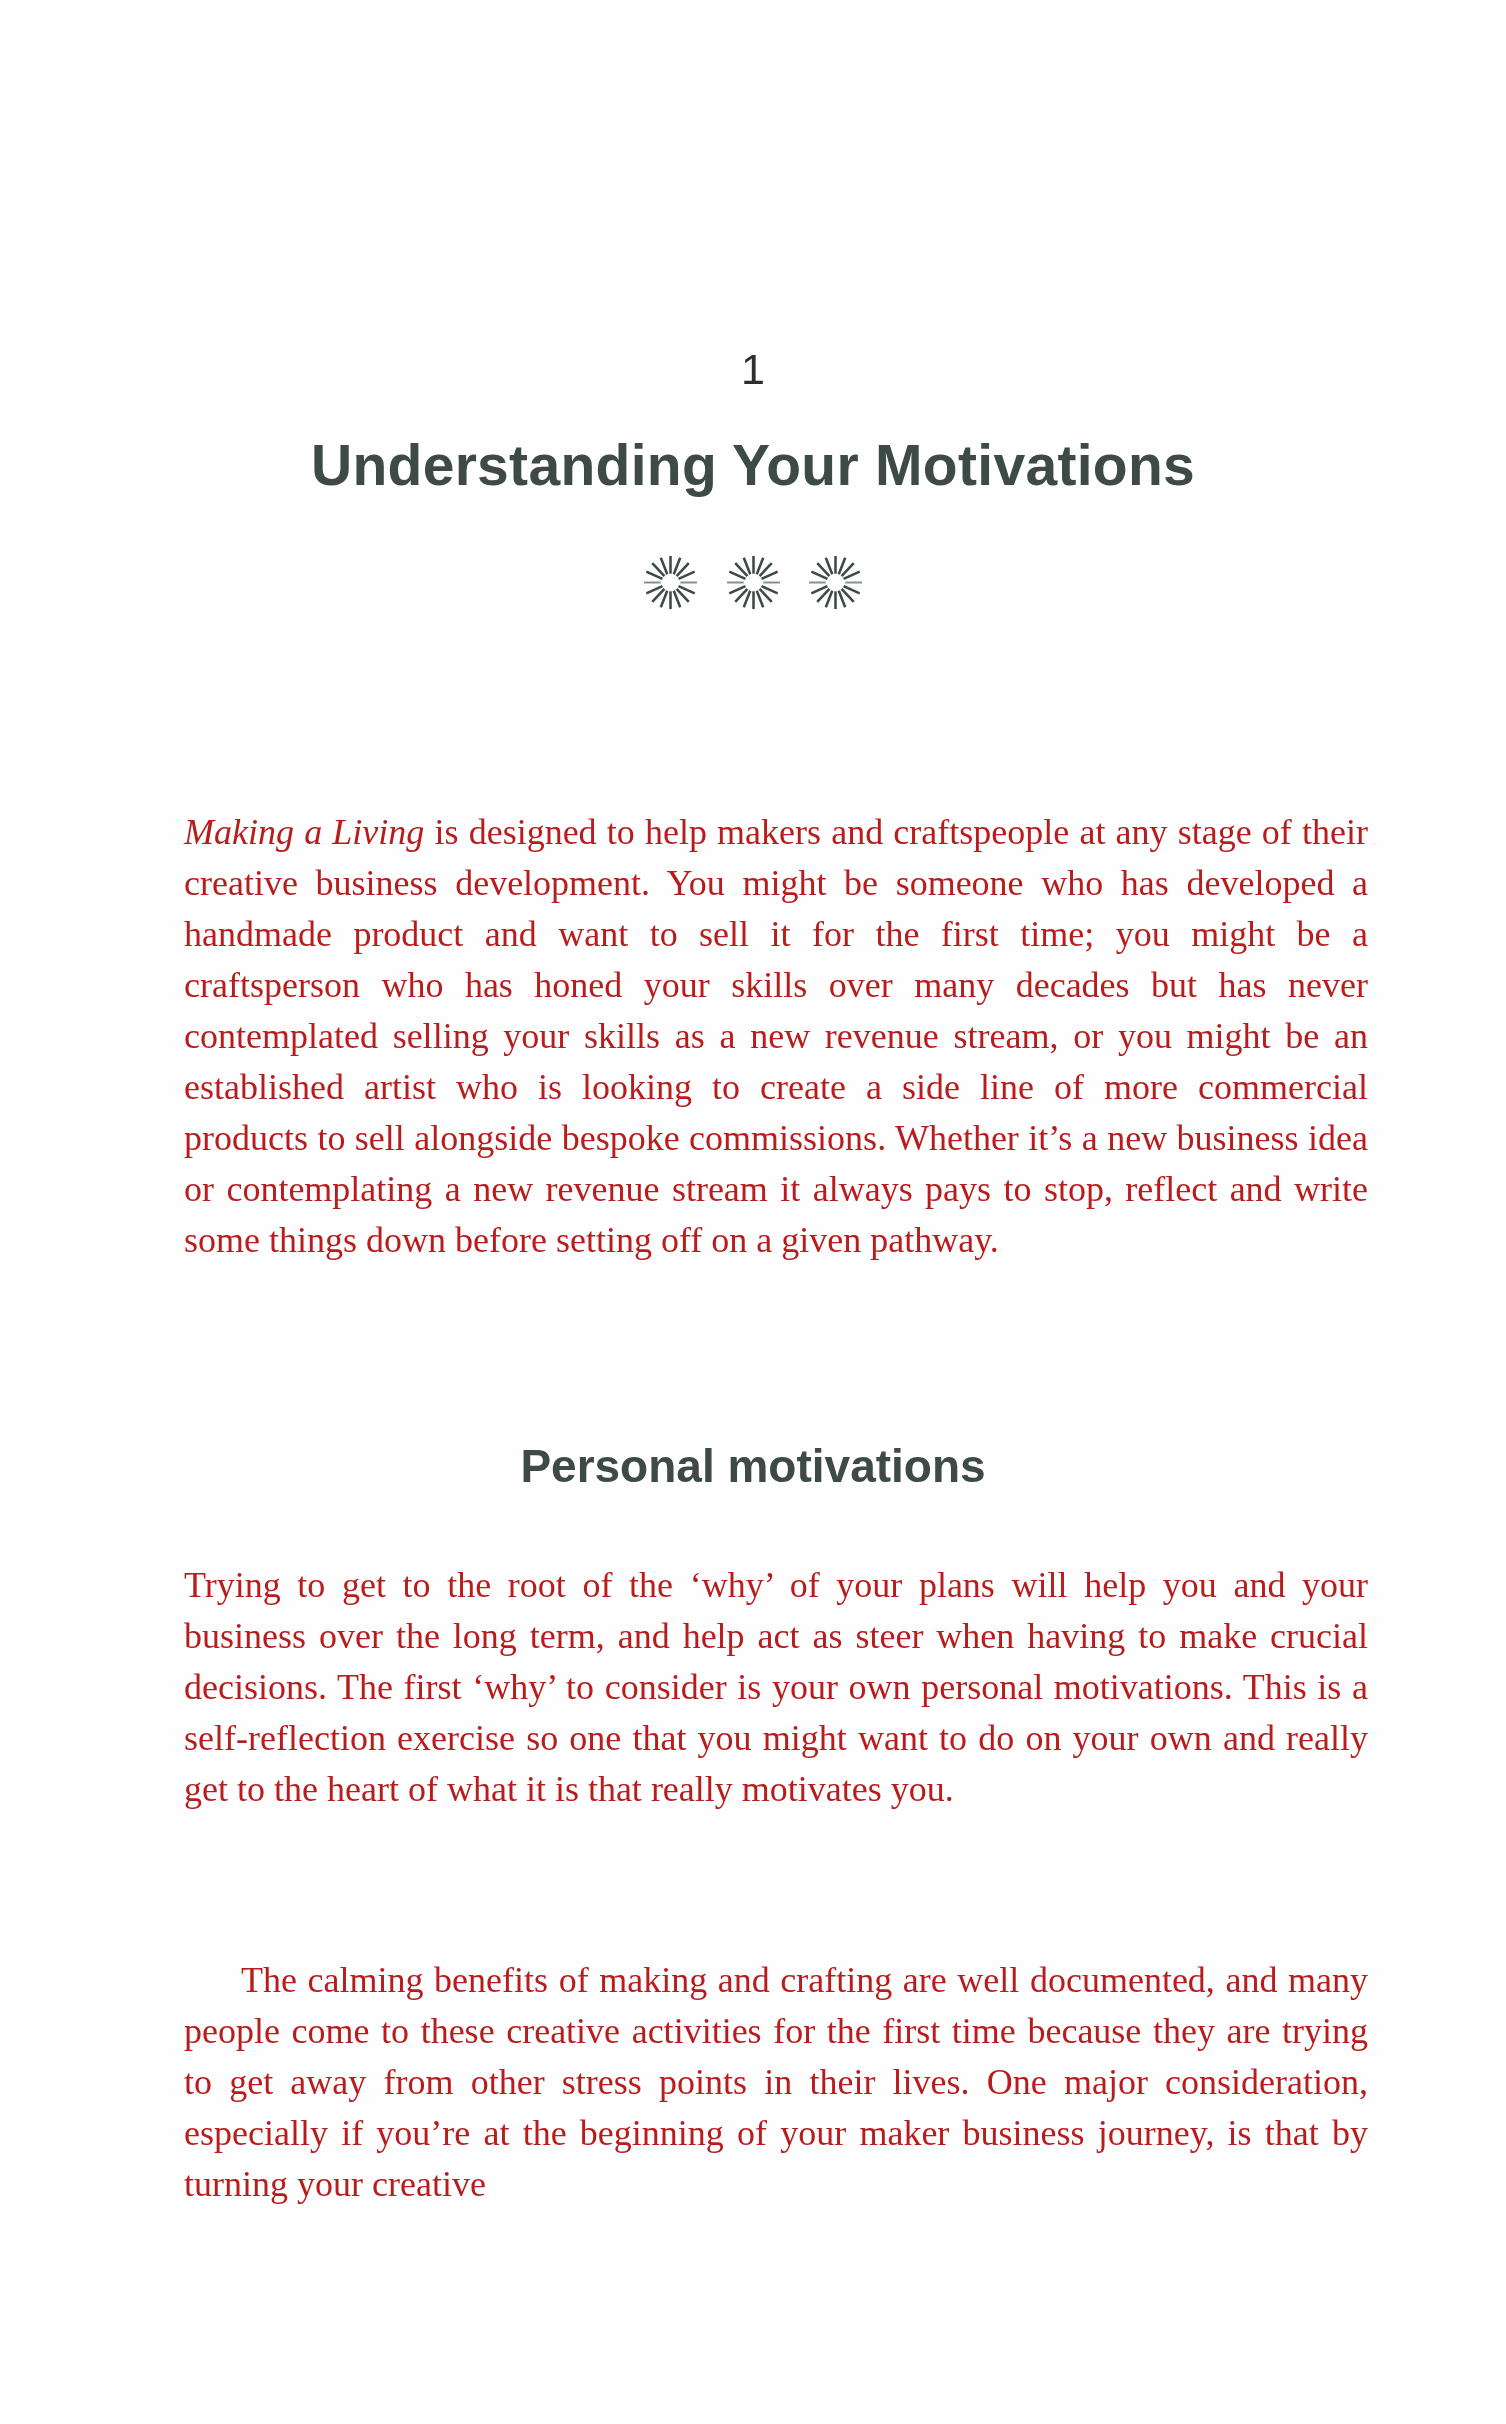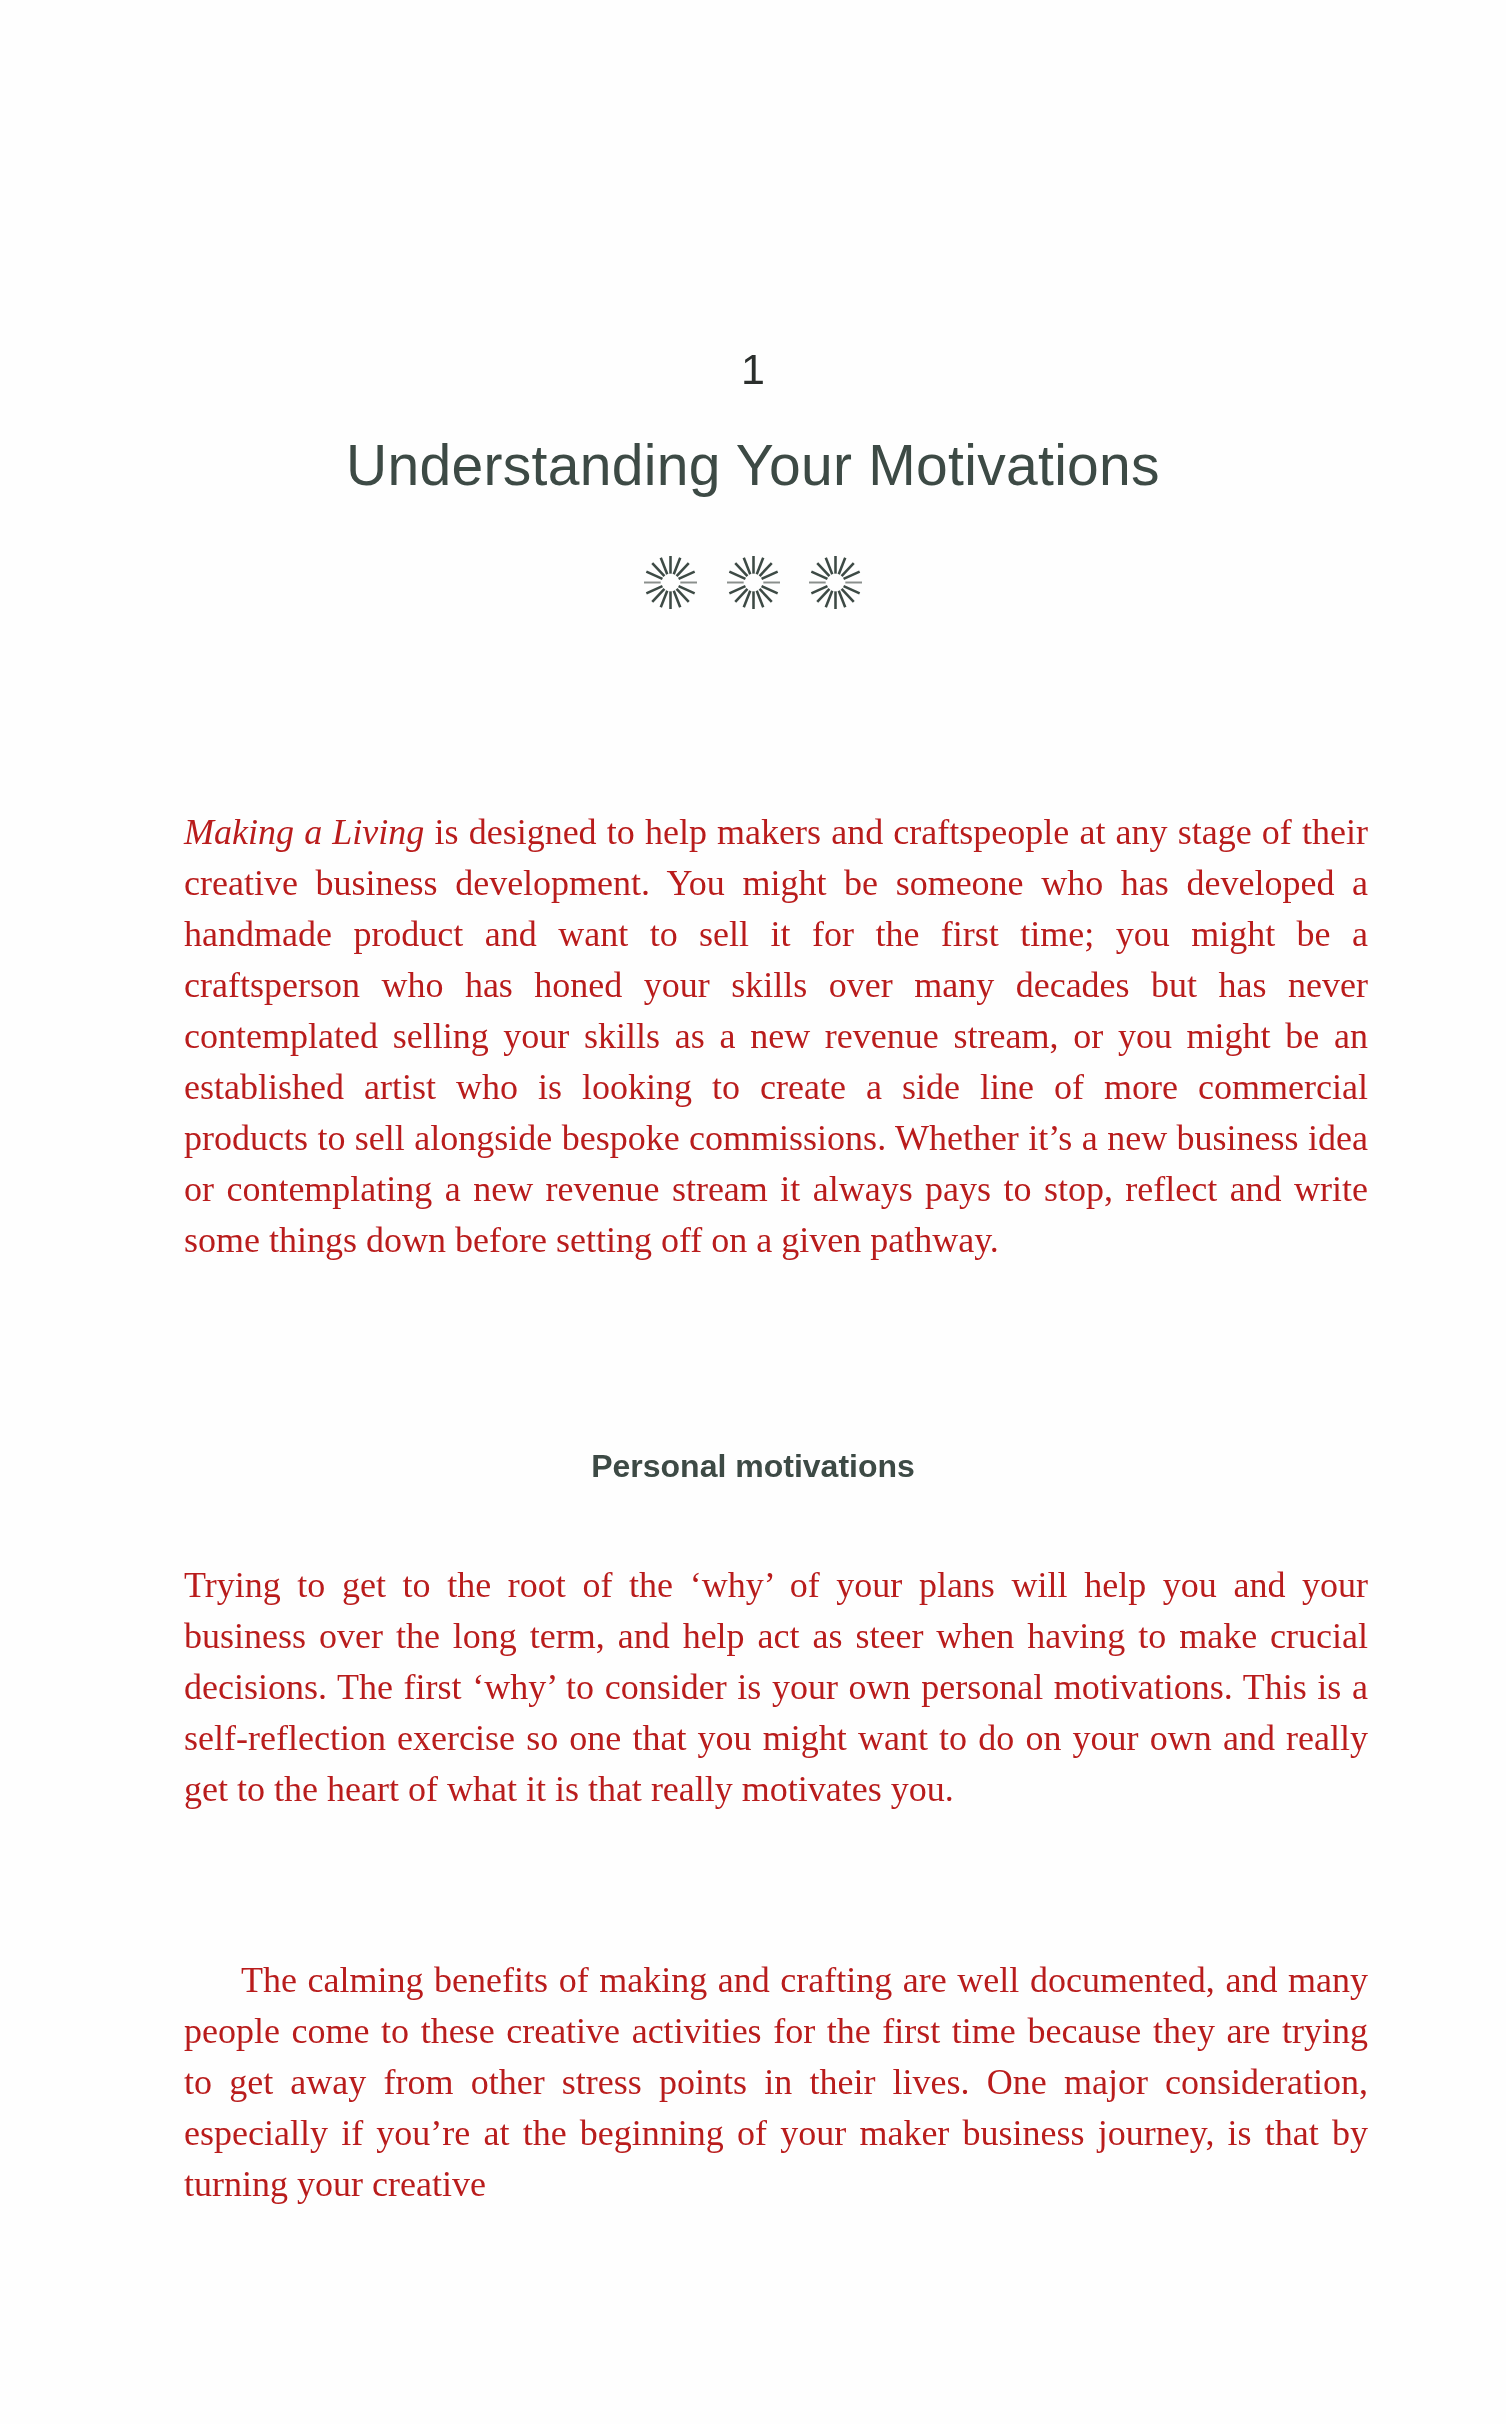--- a/index.html
+++ b/index.html
@@ -5,38 +5,38 @@
   html, body { margin:0; padding:0; background:#ffffff; }
   body { width:1506px; height:2425px; position:relative; overflow:hidden; }
   .page { position:absolute; inset:0; background:#fefefe; }
   .chapter-num {
     position:absolute; top:345px; left:0; width:1506px; text-align:center;
     font-family:"Liberation Sans", sans-serif; font-size:43px; color:#2b2f2d;
     line-height:49px;
   }
   .chapter-title {
     position:absolute; top:431px; left:0; width:1506px; text-align:center;
-    font-family:"Liberation Sans", sans-serif; font-weight:normal; font-size:57px;
+    font-family:"Liberation Sans", sans-serif; font-weight:bold; font-size:57px;
     color:#3d4a45; line-height:69px; letter-spacing:0.3px;
   }
   .ornament {
     position:absolute; top:555px; left:0; width:1506px; display:flex;
     justify-content:center; gap:27.4px;
   }
   .ornament svg { width:55px; height:55px; }
   .body-text {
     position:absolute; left:184px; width:1184px;
     font-family:"Liberation Serif", serif; font-size:36px; line-height:51px;
     color:#b91c1c; text-align:justify; margin:0;
   }
   .body-text em { font-style:italic; }
   .p1 { top:807px; }
   .section-heading {
     position:absolute; top:1437px; left:0; width:1506px; text-align:center;
-    font-family:"Liberation Sans", sans-serif; font-weight:bold; font-size:32px;
+    font-family:"Liberation Sans", sans-serif; font-weight:bold; font-size:46px;
     color:#3d4a45; line-height:59px;
   }
   .p2 { top:1560px; }
   .p3 { top:1955px; text-indent:57px; }
 </style>
 </head>
 <body>
 
 <div class="page">
 

